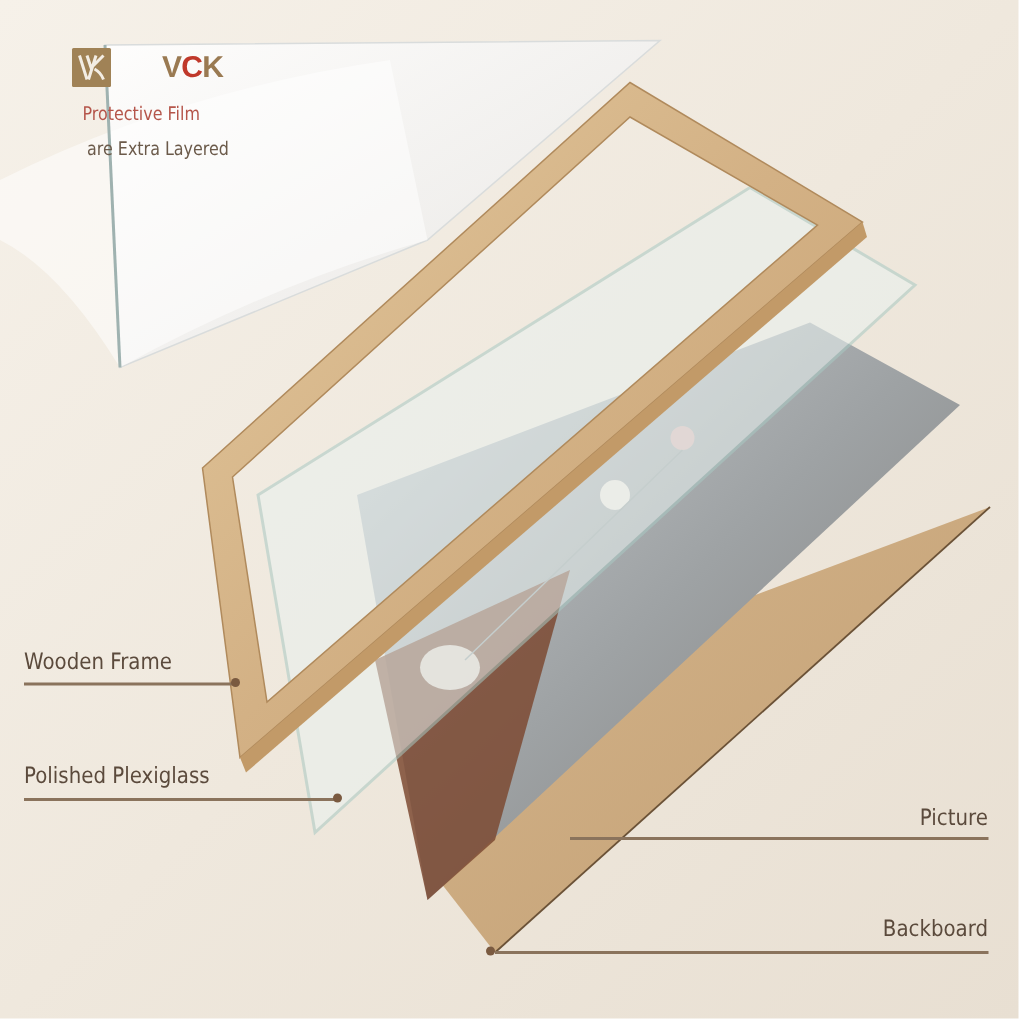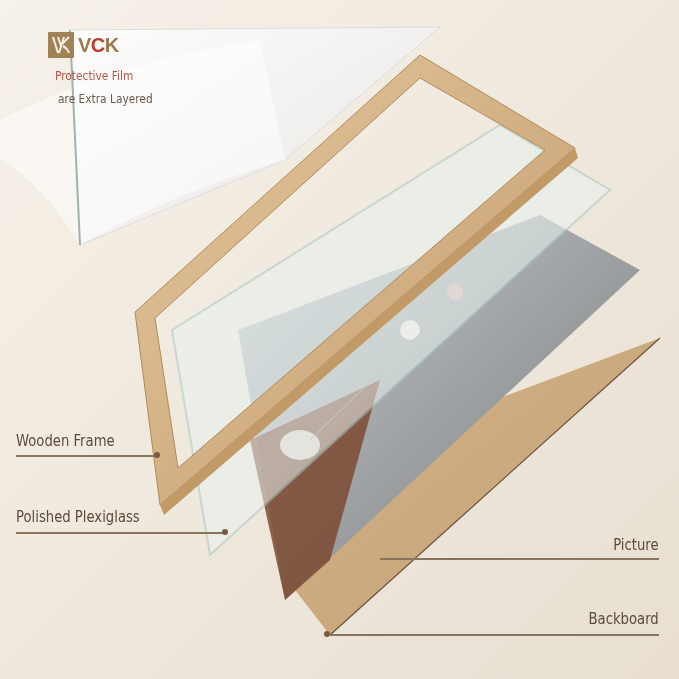--- a/index.html
+++ b/index.html
@@ -2,21 +2,21 @@
 <html><head>
 <meta charset="utf-8">
 <style>
   html,body{margin:0;padding:0;}
   body{width:679px;height:679px;overflow:hidden;position:relative;
     background:linear-gradient(135deg,#f6f1e9 0%,#efe8dd 50%,#e8dfd2 100%);
     font-family:"DejaVu Sans Condensed","DejaVu Sans",sans-serif;}
   .scene{position:absolute;left:0;top:0;width:679px;height:679px;}
   .logo{position:absolute;left:48px;top:32px;display:flex;align-items:center;gap:4px;}
   .logo-mark{width:26px;height:26px;background:#a08256;border-radius:1px;display:flex;align-items:center;justify-content:center;}
-  .logo-text{font-family:"Liberation Sans",sans-serif;font-weight:bold;font-size:20px;color:#9a7a52;letter-spacing:-0.5px;}
+  .logo-text{font-family:"Liberation Sans",sans-serif;font-weight:bold;font-size:20px;color:#9a7a52;letter-spacing:-0.5px;margin-left:30px;}
   .logo-text .c{color:#c0392b;}
   .film-line1{position:absolute;left:55px;top:68px;font-size:12.5px;color:#b5554a;font-family:"DejaVu Sans",sans-serif;transform:scaleX(0.85);transform-origin:left;}
   .film-line2{position:absolute;left:58px;top:91px;font-size:12.5px;color:#6b5a4a;font-family:"DejaVu Sans",sans-serif;transform:scaleX(0.85);transform-origin:left;}
   .label{position:absolute;font-size:15px;color:#5b4a3c;font-family:"DejaVu Sans",sans-serif;transform:scaleX(0.88);}
   .lbl-left{transform-origin:left;}
   .lbl-right{transform-origin:right;text-align:right;}
   .leader{position:absolute;height:1.5px;background:#8a735c;}
   .dot{position:absolute;width:6px;height:6px;border-radius:50%;background:#7a5a40;}
 </style>
 </head>

